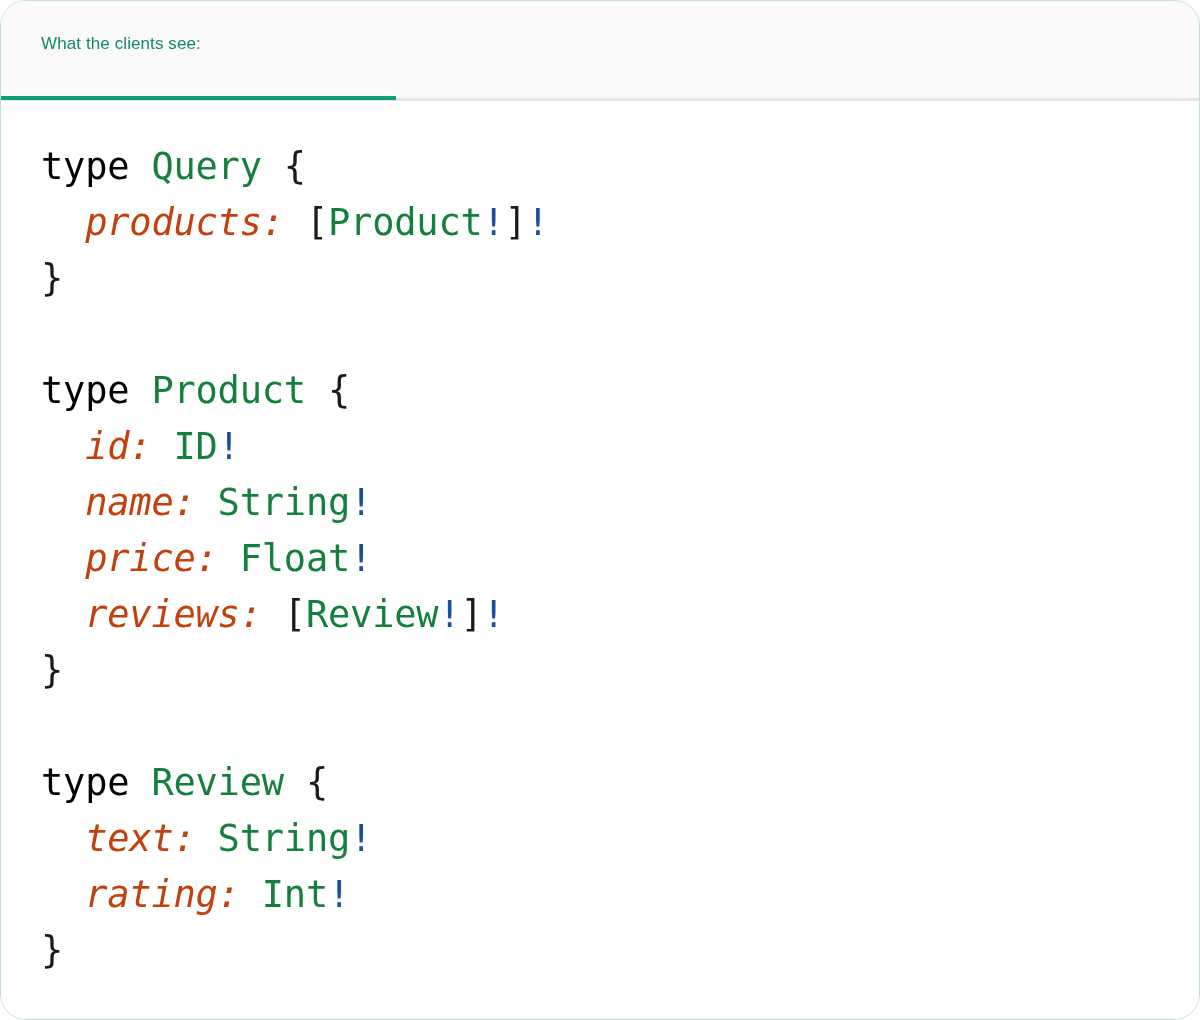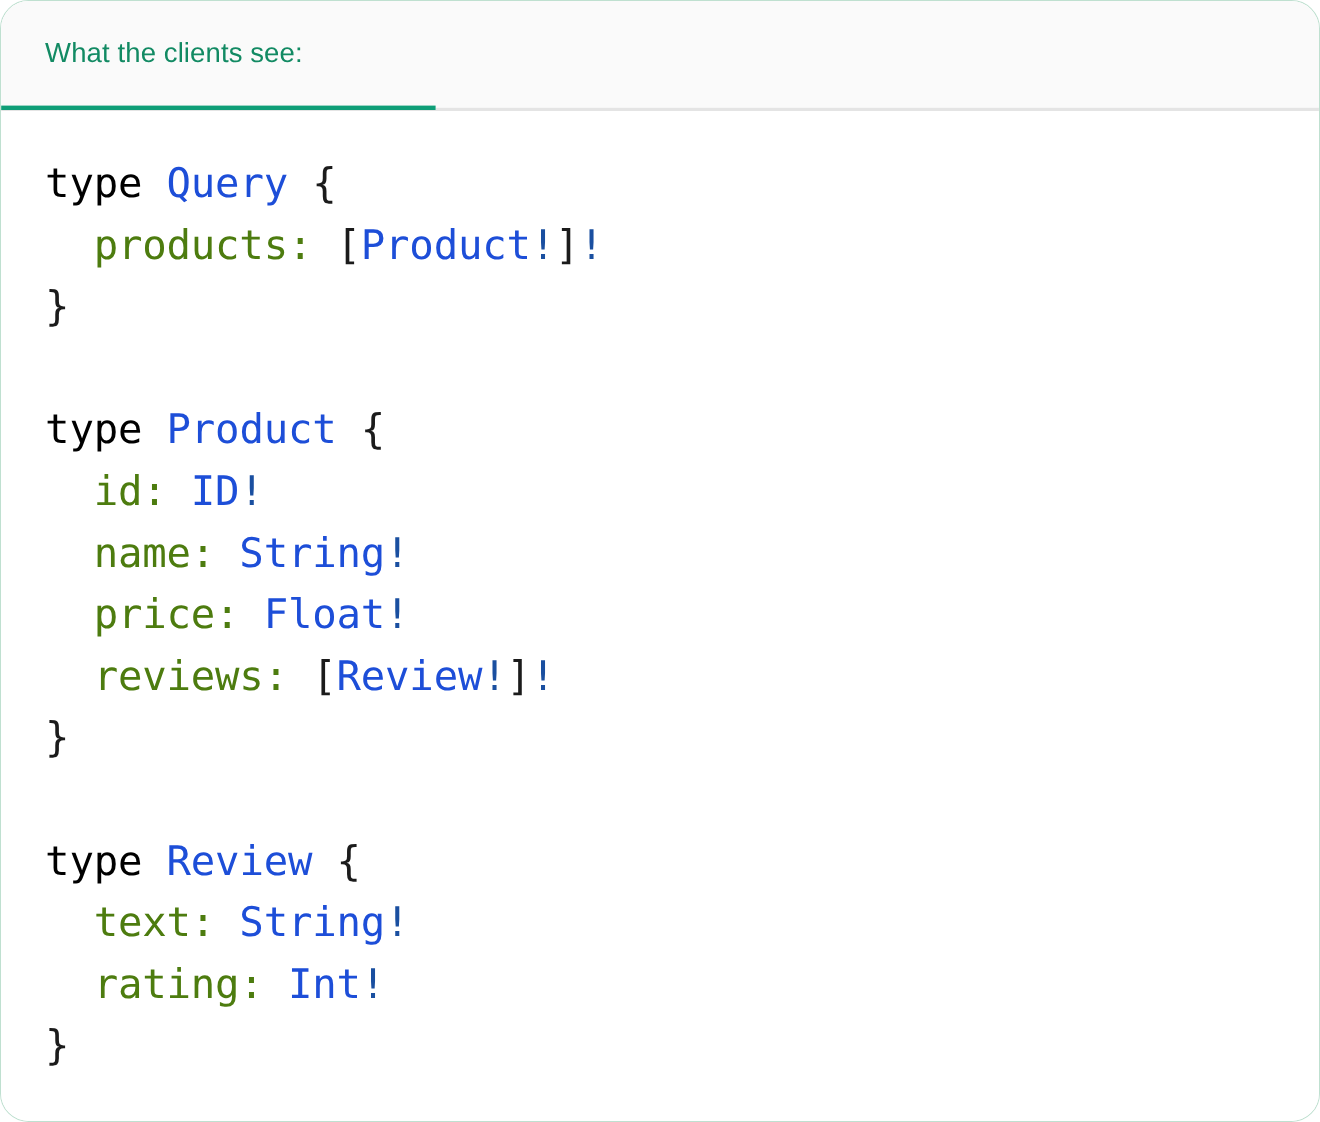--- a/index.html
+++ b/index.html
@@ -53,21 +53,21 @@
     width: 395px;
     height: 99px;
     background: #fafafa;
     cursor: pointer;
   }
   .tab-label {
     position: absolute;
     left: 40px;
     top: 33px;
     font-family: "Liberation Sans", sans-serif;
-    font-size: 25px;
+    font-size: 17px;
     font-weight: 500;
     letter-spacing: 0.1px;
     color: #128a63;
     white-space: nowrap;
   }
   .tab-underline {
     position: absolute;
     left: 0;
     top: 95px;
     width: 395px;
@@ -92,24 +92,24 @@
     font-size: 37px;
     line-height: 56px;
     color: #1b1b1b;
     white-space: pre;
     letter-spacing: -0.2px;
     font-weight: 500;
   }
   .ln { display: block; height: 56px; }
 
   .tok-kw   { color: #000000; }
-  .tok-type { color: #1d4ed8; }
+  .tok-type { color: #15803d; }
   .tok-bang { color: #1a4fa0; }
   .tok-punc { color: #1b1b1b; }
-  .tok-name { color: #4d7c0f; }
+  .tok-name { color: #c2410c; font-style: italic; }
   .tok-plain{ color: #1b1b1b; }
 </style>
 </head>
 <body>
 
 <div class="card">
 
   <div class="tabstrip">
     <div class="tabstrip-rule"></div>
 

